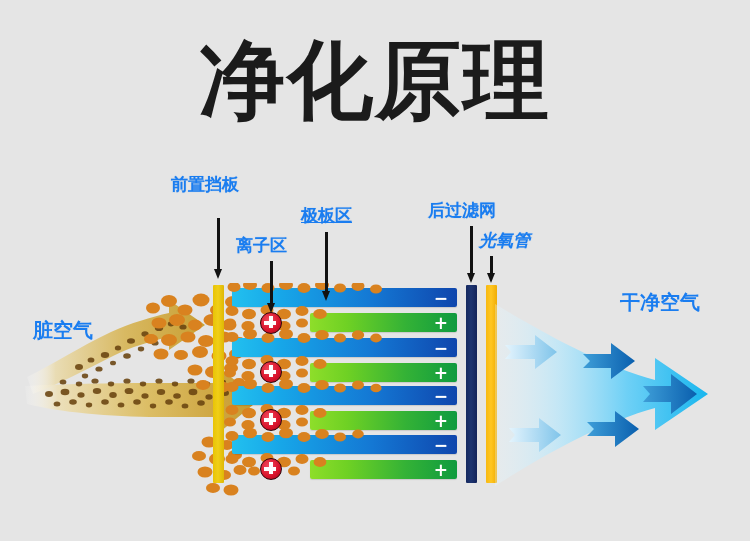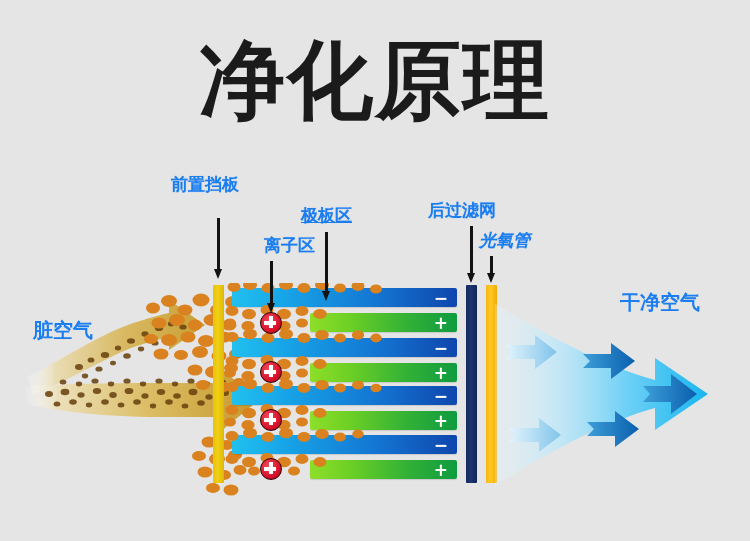--- a/index.html
+++ b/index.html
@@ -410,21 +410,21 @@
 
     <div class="sidelabel" style="left:125px;top:-10px;">干净空气</div>
   </div>
 
   <div class="callout" style="left:171px;top:174px;">前置挡板</div>
   <div class="leader" style="left:214px;top:218px;height:52px;">
     <span class="shaft"></span>
       <span class="head"></span>
   </div>
 
-  <div class="callout" style="left:236px;top:235px;margin-left:28px;">离子区</div>
+  <div class="callout" style="left:236px;top:235px;">离子区</div>
   <div class="leader" style="left:267px;top:261px;height:43px;">
     <span class="shaft"></span>
       <span class="head"></span>
   </div>
 
   <div class="callout" style="left:301px;top:205px;text-decoration:underline;">极板区</div>
   <div class="leader" style="left:322px;top:232px;height:60px;">
     <span class="shaft"></span>
       <span class="head"></span>
   </div>

